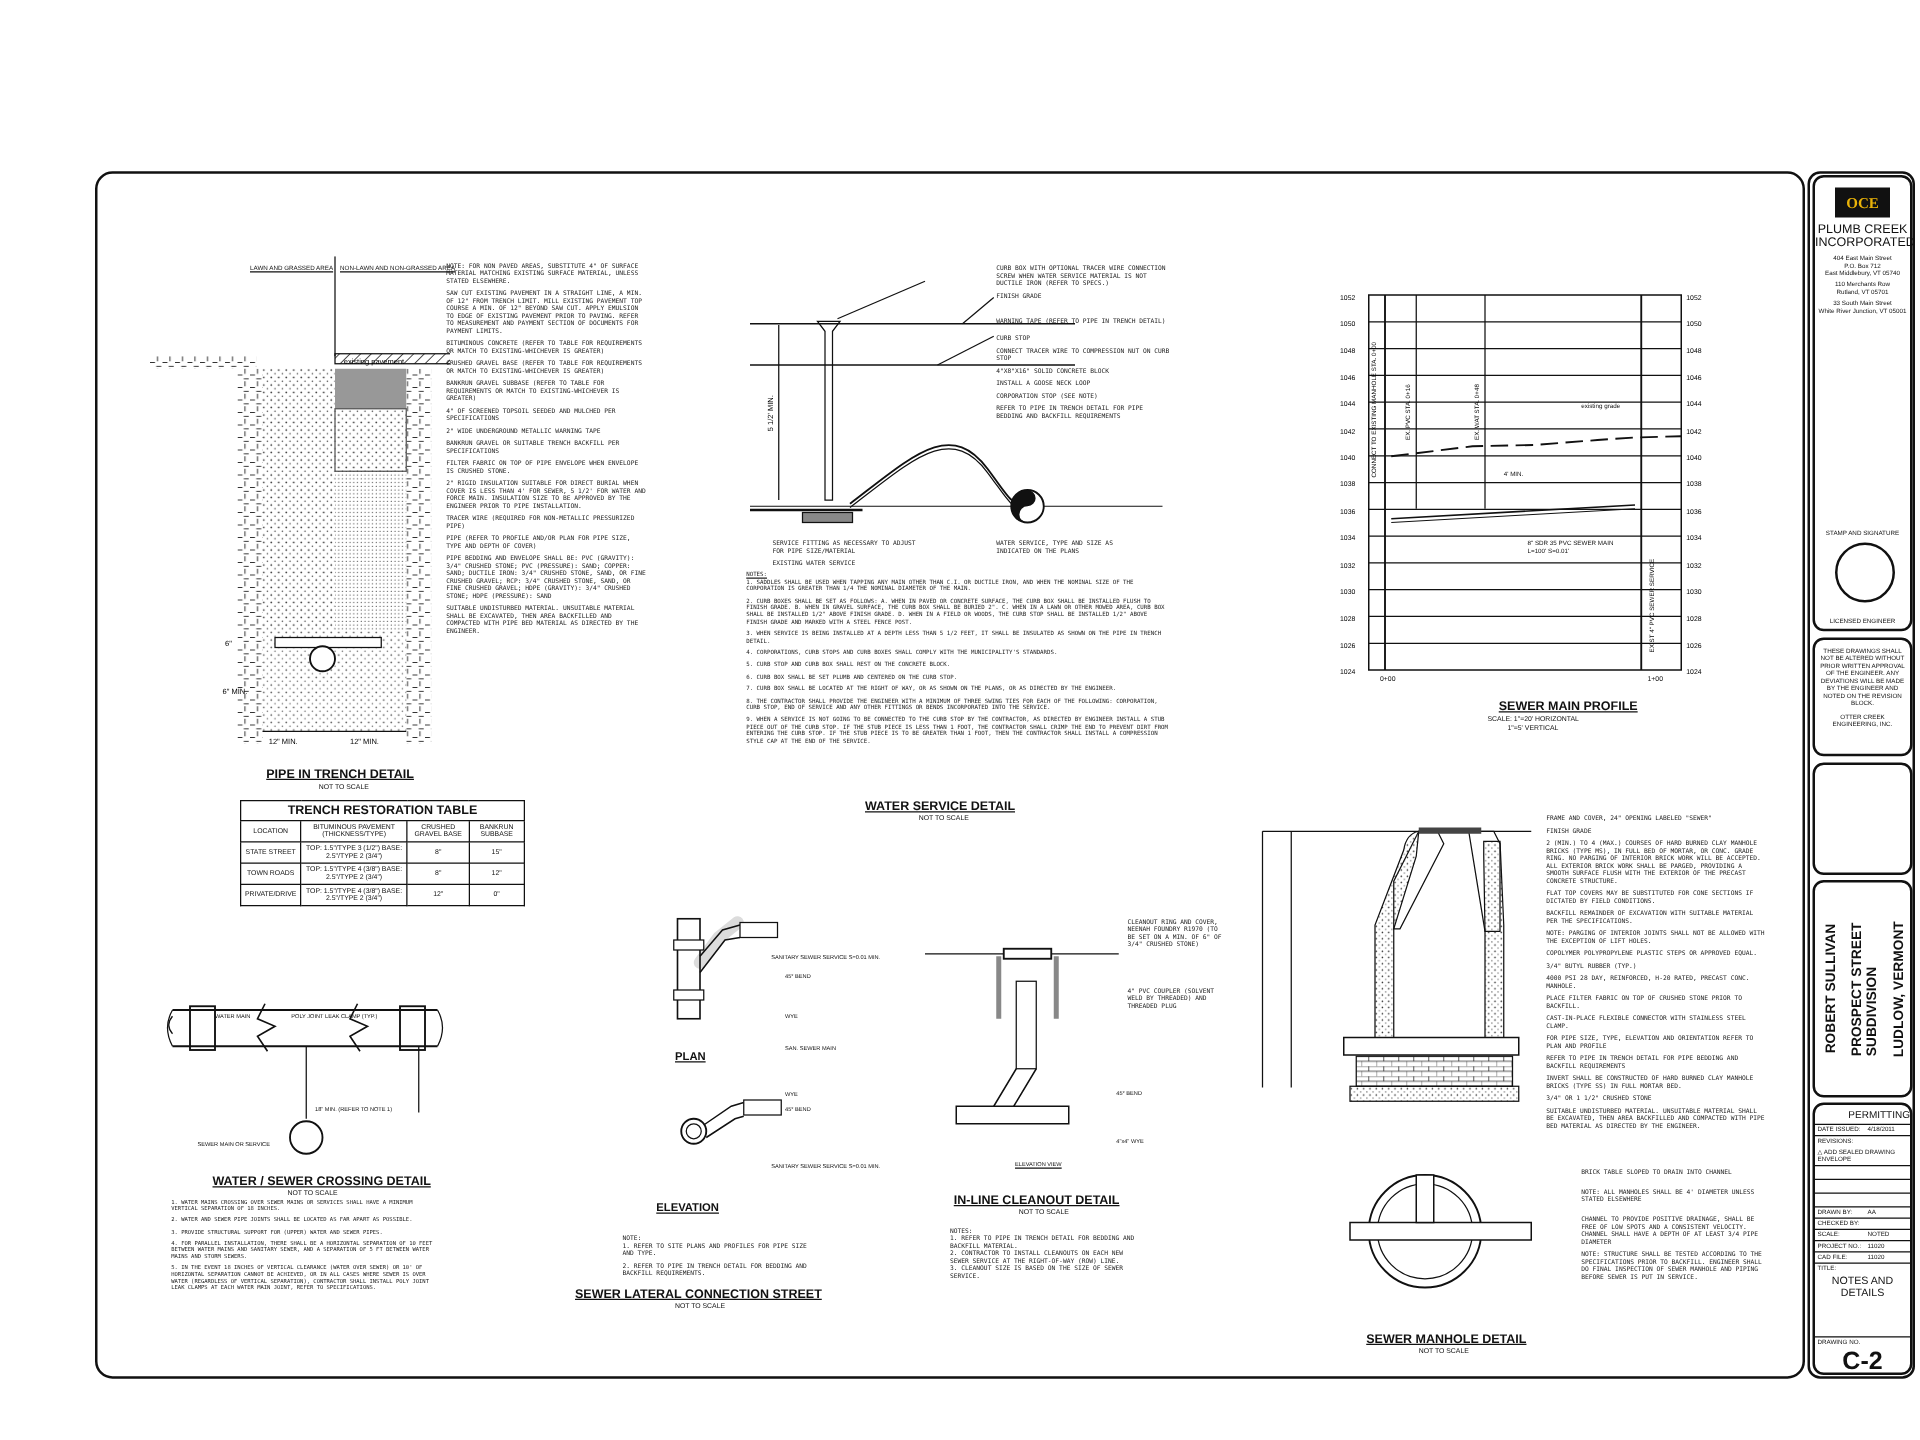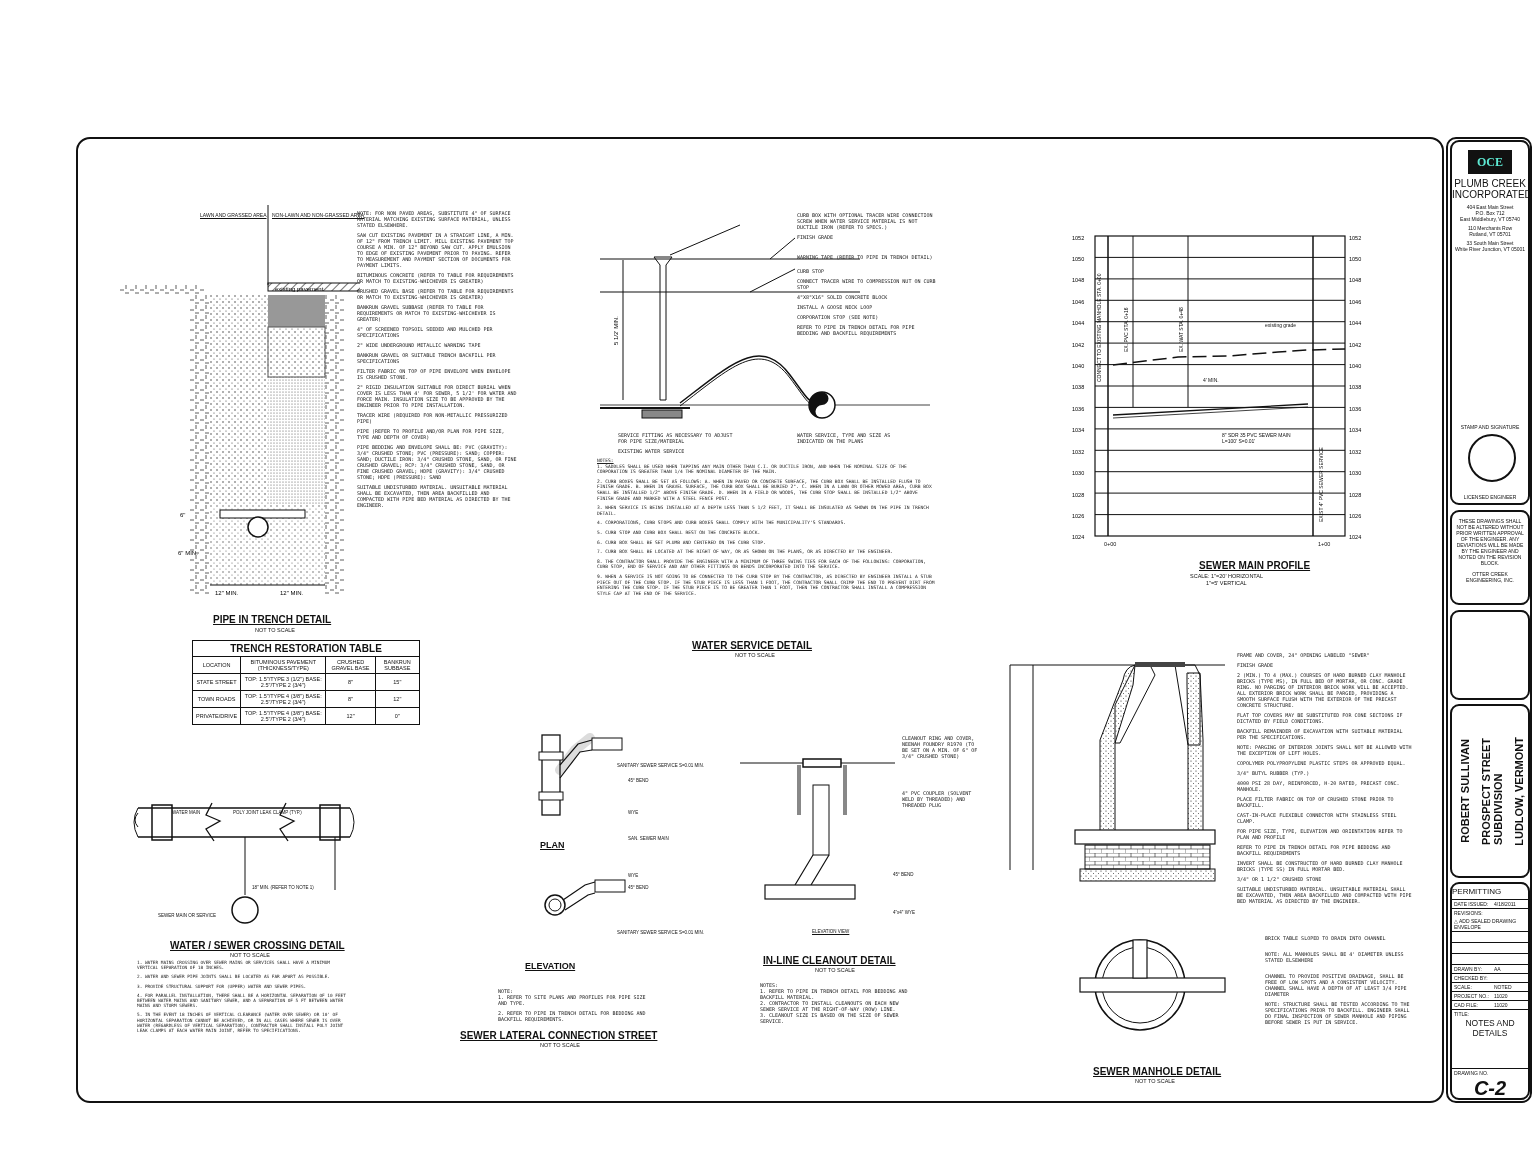--- a/index.html
+++ b/index.html
@@ -378,21 +378,21 @@
     <p style="margin-top:10px">CHANNEL TO PROVIDE POSITIVE DRAINAGE, SHALL BE FREE OF LOW SPOTS AND A CONSISTENT VELOCITY. CHANNEL SHALL HAVE A DEPTH OF AT LEAST 3/4 PIPE DIAMETER</p>
     <p>NOTE: STRUCTURE SHALL BE TESTED ACCORDING TO THE SPECIFICATIONS PRIOR TO BACKFILL. ENGINEER SHALL DO FINAL INSPECTION OF SEWER MANHOLE AND PIPING BEFORE SEWER IS PUT IN SERVICE.</p>
   </div>
   <div class="ttl" style="left:1093px;top:1066px;">SEWER MANHOLE DETAIL</div>
   <div class="nts" style="left:1135px;top:1078px;">NOT TO SCALE</div>
 </div>
 
 <div class="tb"></div>
 
 <div class="tbbox" style="top:140px;height:365px;">
-  <div style="margin:8px auto 4px;width:44px;height:24px;background:#111;color:#5eead4;font-size:12px;font-weight:bold;text-align:center;line-height:24px;font-family:'Liberation Serif',serif;">OCE</div>
+  <div style="margin:8px auto 4px;width:44px;height:24px;background:#111;color:#eab308;font-size:12px;font-weight:bold;text-align:center;line-height:24px;font-family:'Liberation Serif',serif;">OCE</div>
   <div style="text-align:center;font-size:10px;line-height:11px;">PLUMB CREEK</div>
   <div style="text-align:center;font-size:10px;line-height:11px;margin-bottom:4px;">INCORPORATED</div>
   <div class="tiny">
     <div>404 East Main Street</div>
     <div>P.O. Box 712</div>
     <div>East Middlebury, VT 05740</div>
     <div style="margin-top:3px">110 Merchants Row</div>
     <div>Rutland, VT 05701</div>
     <div style="margin-top:3px">33 South Main Street</div>
     <div>White River Junction, VT 05001</div>
@@ -414,21 +414,21 @@
     <div class="vt" style="font-weight:bold;font-size:11px;">ROBERT SULLIVAN</div>
     <div style="display:flex;">
       <div class="vt" style="font-weight:bold;font-size:11px;">PROSPECT STREET</div>
       <div class="vt" style="font-weight:bold;font-size:11px;">SUBDIVISION</div>
     </div>
     <div class="vt" style="font-weight:bold;font-size:11px;">LUDLOW, VERMONT</div>
   </div>
 </div>
 
 <div class="tbbox" style="top:882px;height:218px;font-size:5px;">
-  <div style="text-align:left;font-size:8px;padding:3px 0;border-bottom:1px solid #111;">PERMITTING</div>
+  <div style="text-align:right;font-size:8px;padding:3px 0;border-bottom:1px solid #111;">PERMITTING</div>
   <div style="display:flex;border-bottom:1px solid #111;padding:1px 2px;">
       <span style="width:40px">DATE ISSUED:</span>
       <span>4/18/2011</span>
     </div>
   <div style="padding:1px 2px;">REVISIONS:</div>
   <div style="padding:1px 2px;border-bottom:1px solid #111;"><span>△ </span><span>ADD SEALED DRAWING ENVELOPE</span></div>
   <div style="height:10px;border-bottom:1px solid #111;"></div>
   <div style="height:10px;border-bottom:1px solid #111;"></div>
   <div style="height:10px;border-bottom:1px solid #111;"></div>
   <div style="display:flex;border-bottom:1px solid #111;padding:1px 2px;">
@@ -448,14 +448,14 @@
       <span>11020</span>
     </div>
   <div style="display:flex;border-bottom:1px solid #111;padding:1px 2px;">
       <span style="width:40px">CAD FILE:</span>
       <span>11020</span>
     </div>
   <div style="padding:1px 2px;">TITLE:</div>
   <div style="text-align:center;font-size:8.5px;line-height:10px;">NOTES AND</div>
   <div style="text-align:center;font-size:8.5px;line-height:10px;height:40px;border-bottom:1px solid #111;">DETAILS</div>
   <div style="padding:1px 2px;">DRAWING NO.</div>
-  <div style="text-align:center;font-size:20px;font-weight:bold;font-style:italic;">C-2</div>
+  <div style="text-align:center;font-size:20px;font-weight:bold;">C-2</div>
 </div>
 
 </body></html>

